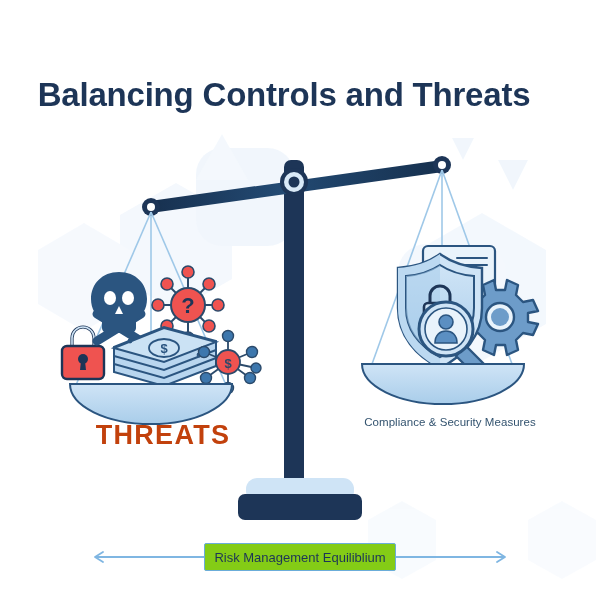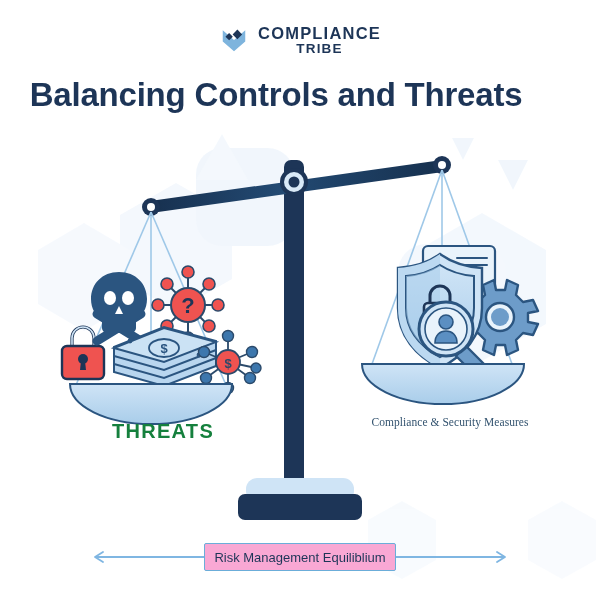--- a/index.html
+++ b/index.html
@@ -47,69 +47,68 @@
     font-size: 13.5px;
     font-weight: bold;
     letter-spacing: 1.2px;
     color: #1d3557;
     align-self: center;
   }
   
   #title {
     position: absolute;
     top: 76px;
-    left: 0;
+    left: 8px;
     width: 552px;
     text-align: center;
     font-size: 33px;
     font-weight: bold;
     letter-spacing: -0.2px;
     color: #1d3557;
   }
   
   #scene {
     position: absolute;
     top: 0;
     left: 0;
     width: 600px;
     height: 600px;
   }
   
   .pan-caption { position: absolute; text-align: center; }
   #caption-threats  { left: 28px;  top: 420px; width: 270px; }
   #caption-controls { left: 320px; top: 410px; width: 260px; }
   .caption-title {
-    font-size: 20px;
+    font-size: 27px;
     font-weight: bold;
     letter-spacing: 1.3px;
-    color: #15803d;
+    color: #c2410c;
   }
   .caption-sub {
     margin-top: 6px;
     font-size: 11.5px;
     color: #33536f;
     letter-spacing: 0.05px;
-    font-family: Liberation Serif, serif;
   }
   
   #equilibrium {
     position: absolute;
     left: 0;
     top: 543px;
     width: 600px;
     height: 34px;
   }
   #equilibrium-label {
     position: absolute;
     left: 204px;
     top: 0px;
     width: 192px;
     height: 28px;
     box-sizing: border-box;
-    background: #f9a8d4;
+    background: #84cc16;
     border: 1px solid #6badd9;
     border-radius: 2px;
     display: flex;
     align-items: center;
     justify-content: center;
     font-size: 13px;
     color: #1d3557;
   }
 </style>
 </head>
@@ -311,32 +310,20 @@
         <line x1="96" y1="557" x2="204" y2="557"></line>
         <path d="M103 552 l-8 5 l8 5" stroke-linecap="round" stroke-linejoin="round"></path>
       </g>
       <g>
         <line x1="396" y1="557" x2="504" y2="557"></line>
         <path d="M497 552 l8 5 l-8 5" stroke-linecap="round" stroke-linejoin="round"></path>
       </g>
     </g>
   </svg>
 
-  <div id="brand">
-    <svg id="brand-mark" viewBox="0 0 40 40">
-      <path d="M5 7 L20 20 L35 7 L35 22 L20 35 L5 22 Z" fill="#7eb4dd"></path>
-      <rect x="12.5" y="5.5" width="8" height="8" transform="rotate(45 16.5 9.5)" fill="#ffffff"></rect>
-      <rect x="20" y="8" width="9" height="9" transform="rotate(45 24.5 12.5)" fill="#1d3557"></rect>
-      <rect x="10" y="12" width="7" height="7" transform="rotate(45 13.5 15.5)" fill="#1d3557"></rect>
-    </svg>
-    <div id="brand-text">
-      <span class="brand-line-1">COMPLIANCE</span>
-      <span class="brand-line-2">TRIBE</span>
-    </div>
-  </div>
 
   <div id="title">Balancing Controls and Threats</div>
 
   <div class="pan-caption" id="caption-threats">
     <div class="caption-title">THREATS</div>
   </div>
 
   <div class="pan-caption" id="caption-controls">
     <div class="caption-sub">Compliance &amp; Security Measures</div>
   </div>

